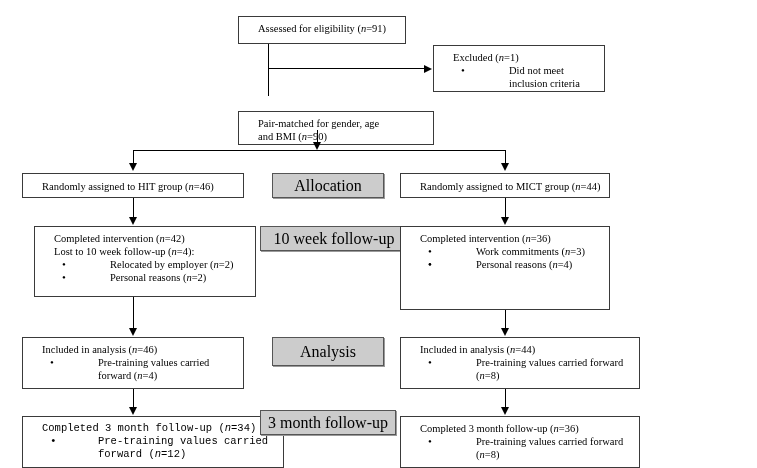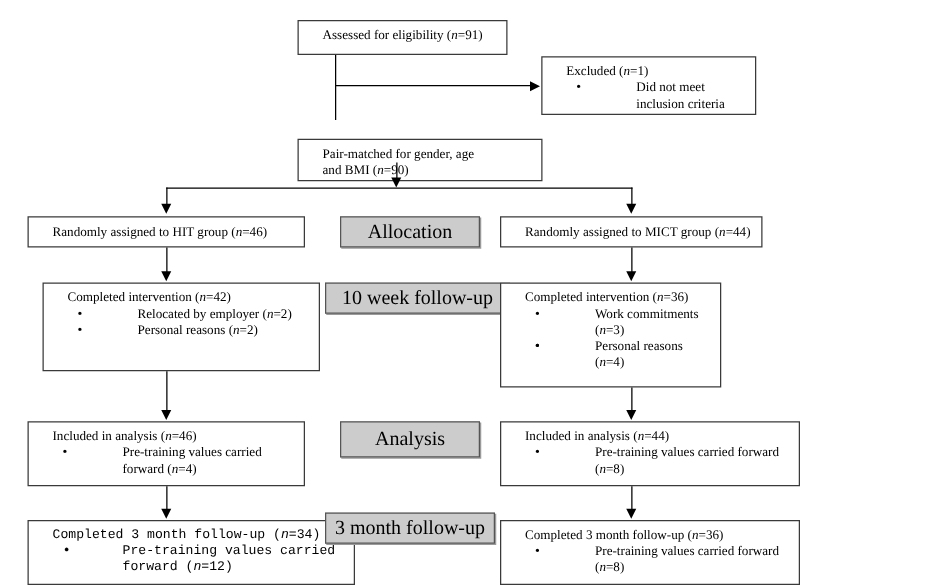--- a/index.html
+++ b/index.html
@@ -141,35 +141,36 @@
     <div class="line"><span>Randomly assigned to MICT group (</span><span class="ital">n</span><span>=44)</span></div>
   </div>
 
   <div class="vline" style="left:133px; top:198px; width:1px; height:22px;"></div>
   <div class="arrowhead-down" style="left:128.5px; top:217px;"></div>
   <div class="vline" style="left:505px; top:198px; width:1px; height:22px;"></div>
   <div class="arrowhead-down" style="left:500.5px; top:217px;"></div>
 
   <div class="box" style="left:22px; top:226px; width:222px; height:71px;margin-left:12px;">
     <div class="line"><span>Completed intervention (</span><span class="ital">n</span><span>=42)</span></div>
+    <div class="line"><span>Lost to 10 week follow-up (</span><span class="ital">n</span><span>=4):</span></div>
     <div class="bullet-row">
       <span class="dot">•</span>
       <span class="btext"><span>Relocated by employer (</span><span class="ital">n</span><span>=2)</span></span>
     </div>
     <div class="bullet-row">
       <span class="dot">•</span>
       <span class="btext"><span>Personal reasons (</span><span class="ital">n</span><span>=2)</span></span>
     </div>
   </div>
 
   <div class="gray-label" style="left:260px; top:226px; width:148px; height:25px;">
     <span>10 week follow-up</span>
   </div>
 
-  <div class="box" style="left:400px; top:226px; width:177px; height:84px;">
+  <div class="box" style="left:400px; top:226px; width:210px; height:84px;">
     <div class="line"><span>Completed intervention (</span><span class="ital">n</span><span>=36)</span></div>
     <div class="bullet-row">
       <span class="dot">•</span>
       <span class="btext"><span>Work commitments (</span><span class="ital">n</span><span>=3)</span></span>
     </div>
     <div class="bullet-row">
       <span class="dot">•</span>
     </div>
     <div class="bullet-row">
       <span class="dot">•</span>

